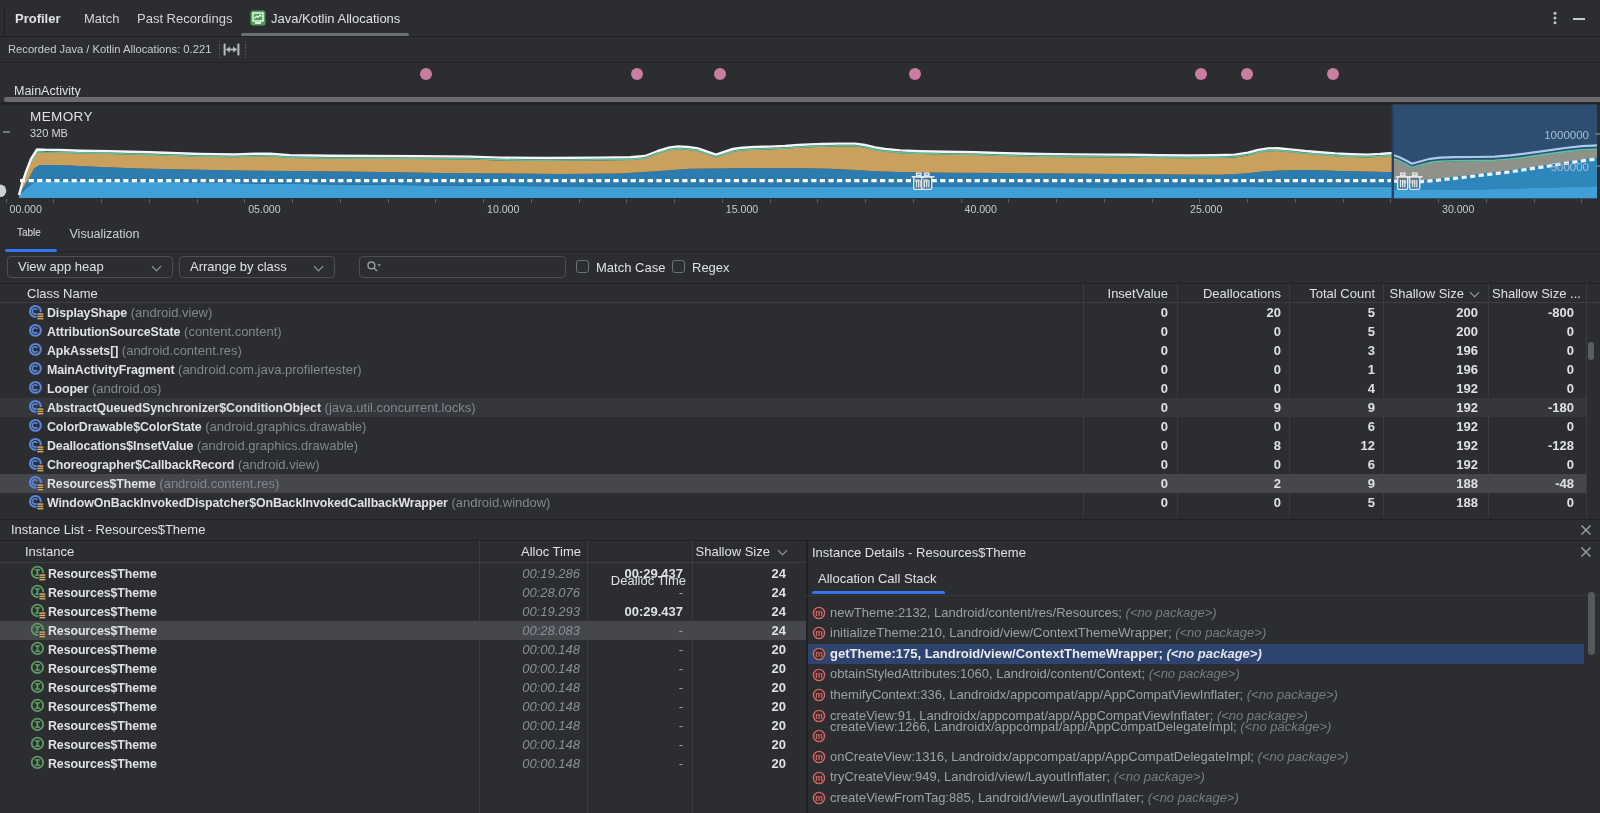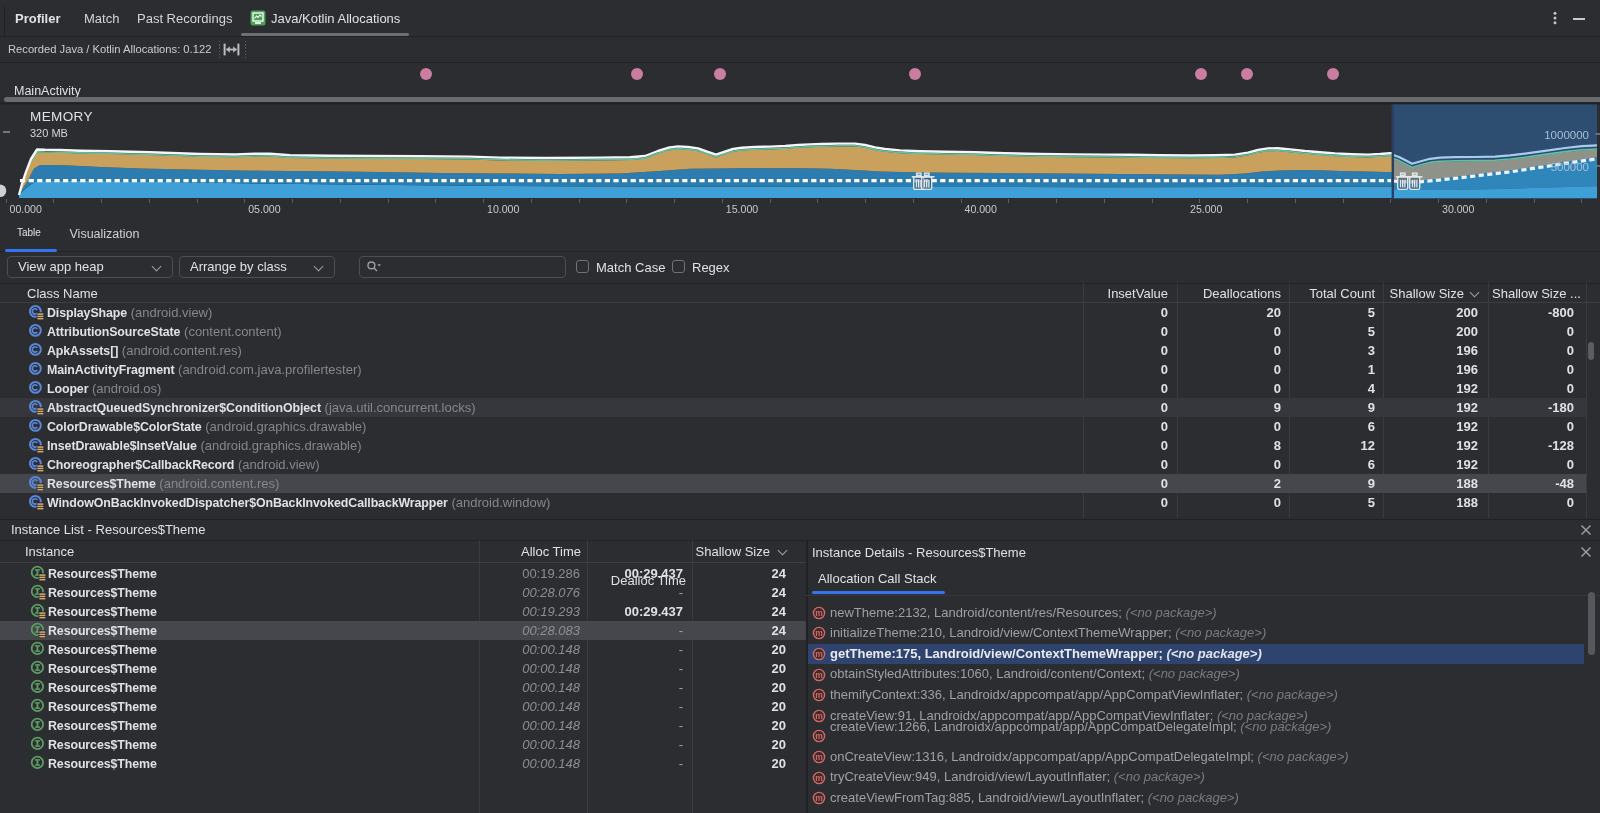--- a/index.html
+++ b/index.html
@@ -33,21 +33,21 @@
   </svg>
 <div class="a" style="left:271px;top:11px">Java/Kotlin Allocations</div>
 <div class="a" style="left:241px;top:33px;width:168px;height:3px;background:#6c6f75;border-radius:1.5px"></div>
 <svg class="a" style="left:1549px;top:10px" width="12" height="17" viewBox="0 0 12 17">
 <circle cx="6" cy="3.2" r="1.5" fill="#c2c5ca"></circle>
     <circle cx="6" cy="8" r="1.5" fill="#c2c5ca"></circle>
     <circle cx="6" cy="12.8" r="1.5" fill="#c2c5ca"></circle>
   </svg>
 <div class="a" style="left:1573px;top:18px;width:12px;height:1.8px;background:#c6c9cd"></div>
 <div class="hline" style="top:36px"></div>
-<div class="a" style="left:8px;top:43px;color:#c9ccd2;font-size:11.2px">Recorded Java / Kotlin Allocations: 0.122</div>
+<div class="a" style="left:8px;top:43px;color:#c9ccd2;font-size:11.2px">Recorded Java / Kotlin Allocations: 0.221</div>
 <div class="a" style="left:219px;top:41px;width:1px;height:18px;background-image:repeating-linear-gradient(#5a5d62 0 1.5px,transparent 1.5px 3.2px)"></div>
 <svg class="a" style="left:223px;top:43px" width="17" height="13" viewBox="0 0 17 13">
 <rect x="0.6" y="0.6" width="2" height="11.8" fill="#b9bcc1"></rect>
 <rect x="14.4" y="0.6" width="2" height="11.8" fill="#b9bcc1"></rect>
 <line x1="3.4" y1="6.5" x2="13.6" y2="6.5" stroke="#b9bcc1" stroke-width="1.8"></line>
 <path d="M6.8 3.2 L3.4 6.5 L6.8 9.8 Z" fill="#b9bcc1"></path>
 <path d="M10.2 3.2 L13.6 6.5 L10.2 9.8 Z" fill="#b9bcc1"></path>
   </svg>
 <div class="a" style="left:245px;top:41px;width:1px;height:18px;background-image:repeating-linear-gradient(#5a5d62 0 1.5px,transparent 1.5px 3.2px)"></div>
 <div class="hline" style="top:62px"></div>
@@ -269,21 +269,21 @@
 <div class="num r" style="left:1358px;top:416.8px;width:120px">192</div>
 <div class="num r" style="left:1454px;top:416.8px;width:120px">0</div>
 <svg class="a" style="left:28px;top:437.05px" width="17" height="17" viewBox="0 0 17 17">
     <circle cx="7.4" cy="7.4" r="5.4" fill="none" stroke="#5a87da" stroke-width="2"></circle>
     <path d="M 9.3 5.9 A 2.7 2.7 0 1 0 9.3 9" fill="none" stroke="#5a87da" stroke-width="1.7"></path>
     <rect x="8.7" y="8.4" width="7.3" height="7.6" fill="#15214d"></rect>
     <rect x="9.3" y="9.3" width="6.1" height="1.55" fill="#ddab52"></rect>
     <rect x="9.3" y="11.6" width="6.1" height="1.55" fill="#ddab52"></rect>
     <rect x="9.3" y="13.9" width="6.1" height="1.55" fill="#ddab52"></rect>
   </svg>
-<div class="row" style="top:435.9px;left:47px;width:1020px"><span class="cname">InsetDrawable$InsetValue</span> <span class="sec">(android.graphics.drawable)</span></div>
+<div class="row" style="top:435.9px;left:47px;width:1020px"><span class="cname">Deallocations$InsetValue</span> <span class="sec">(android.graphics.drawable)</span></div>
 <div class="num r" style="left:1048px;top:435.9px;width:120px">0</div>
 <div class="num r" style="left:1161px;top:435.9px;width:120px">8</div>
 <div class="num r" style="left:1255px;top:435.9px;width:120px">12</div>
 <div class="num r" style="left:1358px;top:435.9px;width:120px">192</div>
 <div class="num r" style="left:1454px;top:435.9px;width:120px">-128</div>
 <svg class="a" style="left:28px;top:456.09999999999997px" width="17" height="17" viewBox="0 0 17 17">
     <circle cx="7.4" cy="7.4" r="5.4" fill="none" stroke="#5a87da" stroke-width="2"></circle>
     <path d="M 9.3 5.9 A 2.7 2.7 0 1 0 9.3 9" fill="none" stroke="#5a87da" stroke-width="1.7"></path>
     <rect x="8.7" y="8.4" width="7.3" height="7.6" fill="#15214d"></rect>
     <rect x="9.3" y="9.3" width="6.1" height="1.55" fill="#ddab52"></rect>
@@ -347,21 +347,21 @@
     <circle cx="7.4" cy="7.4" r="5.7" fill="none" stroke="#5d9b63" stroke-width="1.8"></circle>
     <rect x="6.5" y="4.2" width="1.9" height="6.6" fill="#5d9b63"></rect>
     <rect x="4.8" y="4.2" width="5.3" height="1.4" fill="#5d9b63"></rect>
     <rect x="4.8" y="9.4" width="5.3" height="1.4" fill="#5d9b63"></rect>
     <rect x="8.7" y="8.4" width="7.3" height="7.6" fill="#15214d"></rect>
     <rect x="9.3" y="9.3" width="6.1" height="1.55" fill="#ddab52"></rect>
     <rect x="9.3" y="11.6" width="6.1" height="1.55" fill="#ddab52"></rect>
     <rect x="9.3" y="13.9" width="6.1" height="1.55" fill="#ddab52"></rect>
   </svg>
 <div class="row" style="top:563.5px;left:48px;width:400px"><span class="itname">Resources$Theme</span></div>
-<div class="a r" style="left:460px;top:563.5px;width:120px;line-height:19px;color:#8b8e95">00:19.286</div>
+<div class="a r" style="left:460px;top:563.5px;width:120px;line-height:19px;font-style:italic;color:#8b8e95">00:19.286</div>
 <div class="a r" style="left:563px;top:563.5px;width:120px;line-height:19px;color:#dfe1e5;font-weight:700">00:29.437</div>
 <div class="num r" style="left:666px;top:563.5px;width:120px">24</div>
 <svg class="a" style="left:30px;top:583.75px" width="17" height="17" viewBox="0 0 17 17">
     <circle cx="7.4" cy="7.4" r="5.7" fill="none" stroke="#5d9b63" stroke-width="1.8"></circle>
     <rect x="6.5" y="4.2" width="1.9" height="6.6" fill="#5d9b63"></rect>
     <rect x="4.8" y="4.2" width="5.3" height="1.4" fill="#5d9b63"></rect>
     <rect x="4.8" y="9.4" width="5.3" height="1.4" fill="#5d9b63"></rect>
     <rect x="8.7" y="8.4" width="7.3" height="7.6" fill="#15214d"></rect>
     <rect x="9.3" y="9.3" width="6.1" height="1.55" fill="#ddab52"></rect>
     <rect x="9.3" y="11.6" width="6.1" height="1.55" fill="#ddab52"></rect>

